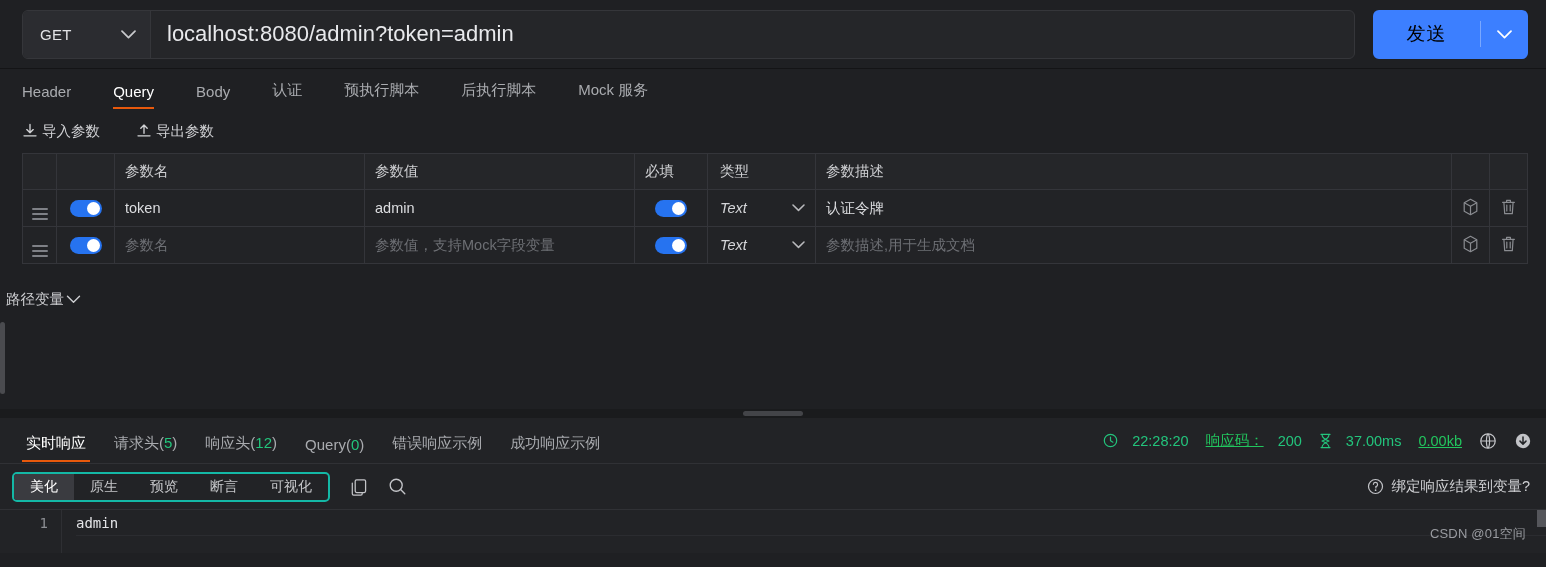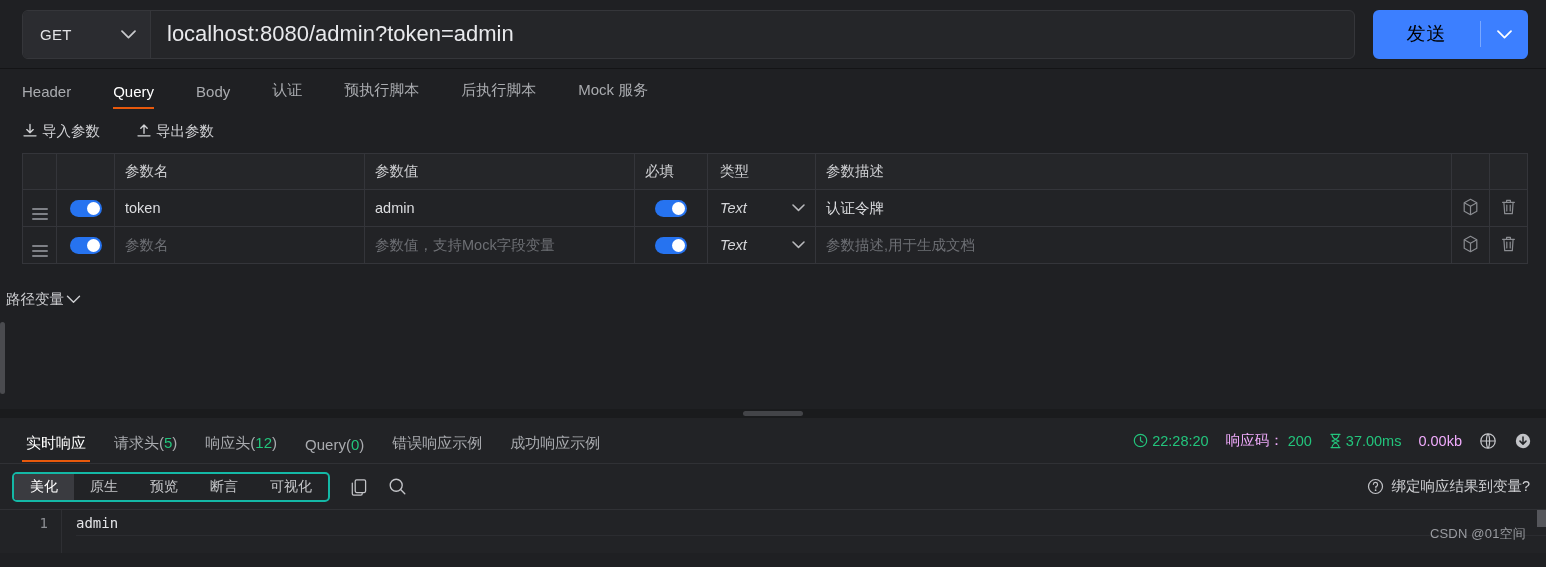--- a/index.html
+++ b/index.html
@@ -215,23 +215,23 @@
     cursor: pointer; position: relative; white-space: nowrap;
     align-self: flex-end;
   }
   .resp-tab.active { color: #ffffff; }
   .resp-tab.active::after {
     content: ""; position: absolute; left: 10px; right: 10px; bottom: 2px;
     height: 2px; background: #e8590c;
   }
   .cnt { color: #23c47c; }
   .resp-status { margin-left: auto; display: flex; align-items: center; gap: 17px; font-size: 14.5px; }
-  .st-item { display: flex; align-items: center; gap: 4px; }
+  .st-item { display: flex; align-items: center; gap: 14px; }
   .green { color: #23c47c; }
-  .gray { color: #f0abfc; }
+  .gray { color: #22c55e; text-decoration: underline; }
 
   .resp-tools {
     height: 45px;
     display: flex; align-items: center;
     padding: 0 16px 0 12px;
   }
   .seg {
     display: flex; align-items: center;
     border: 2px solid #14b8a6; border-radius: 5px;
     height: 30px; overflow: hidden;

